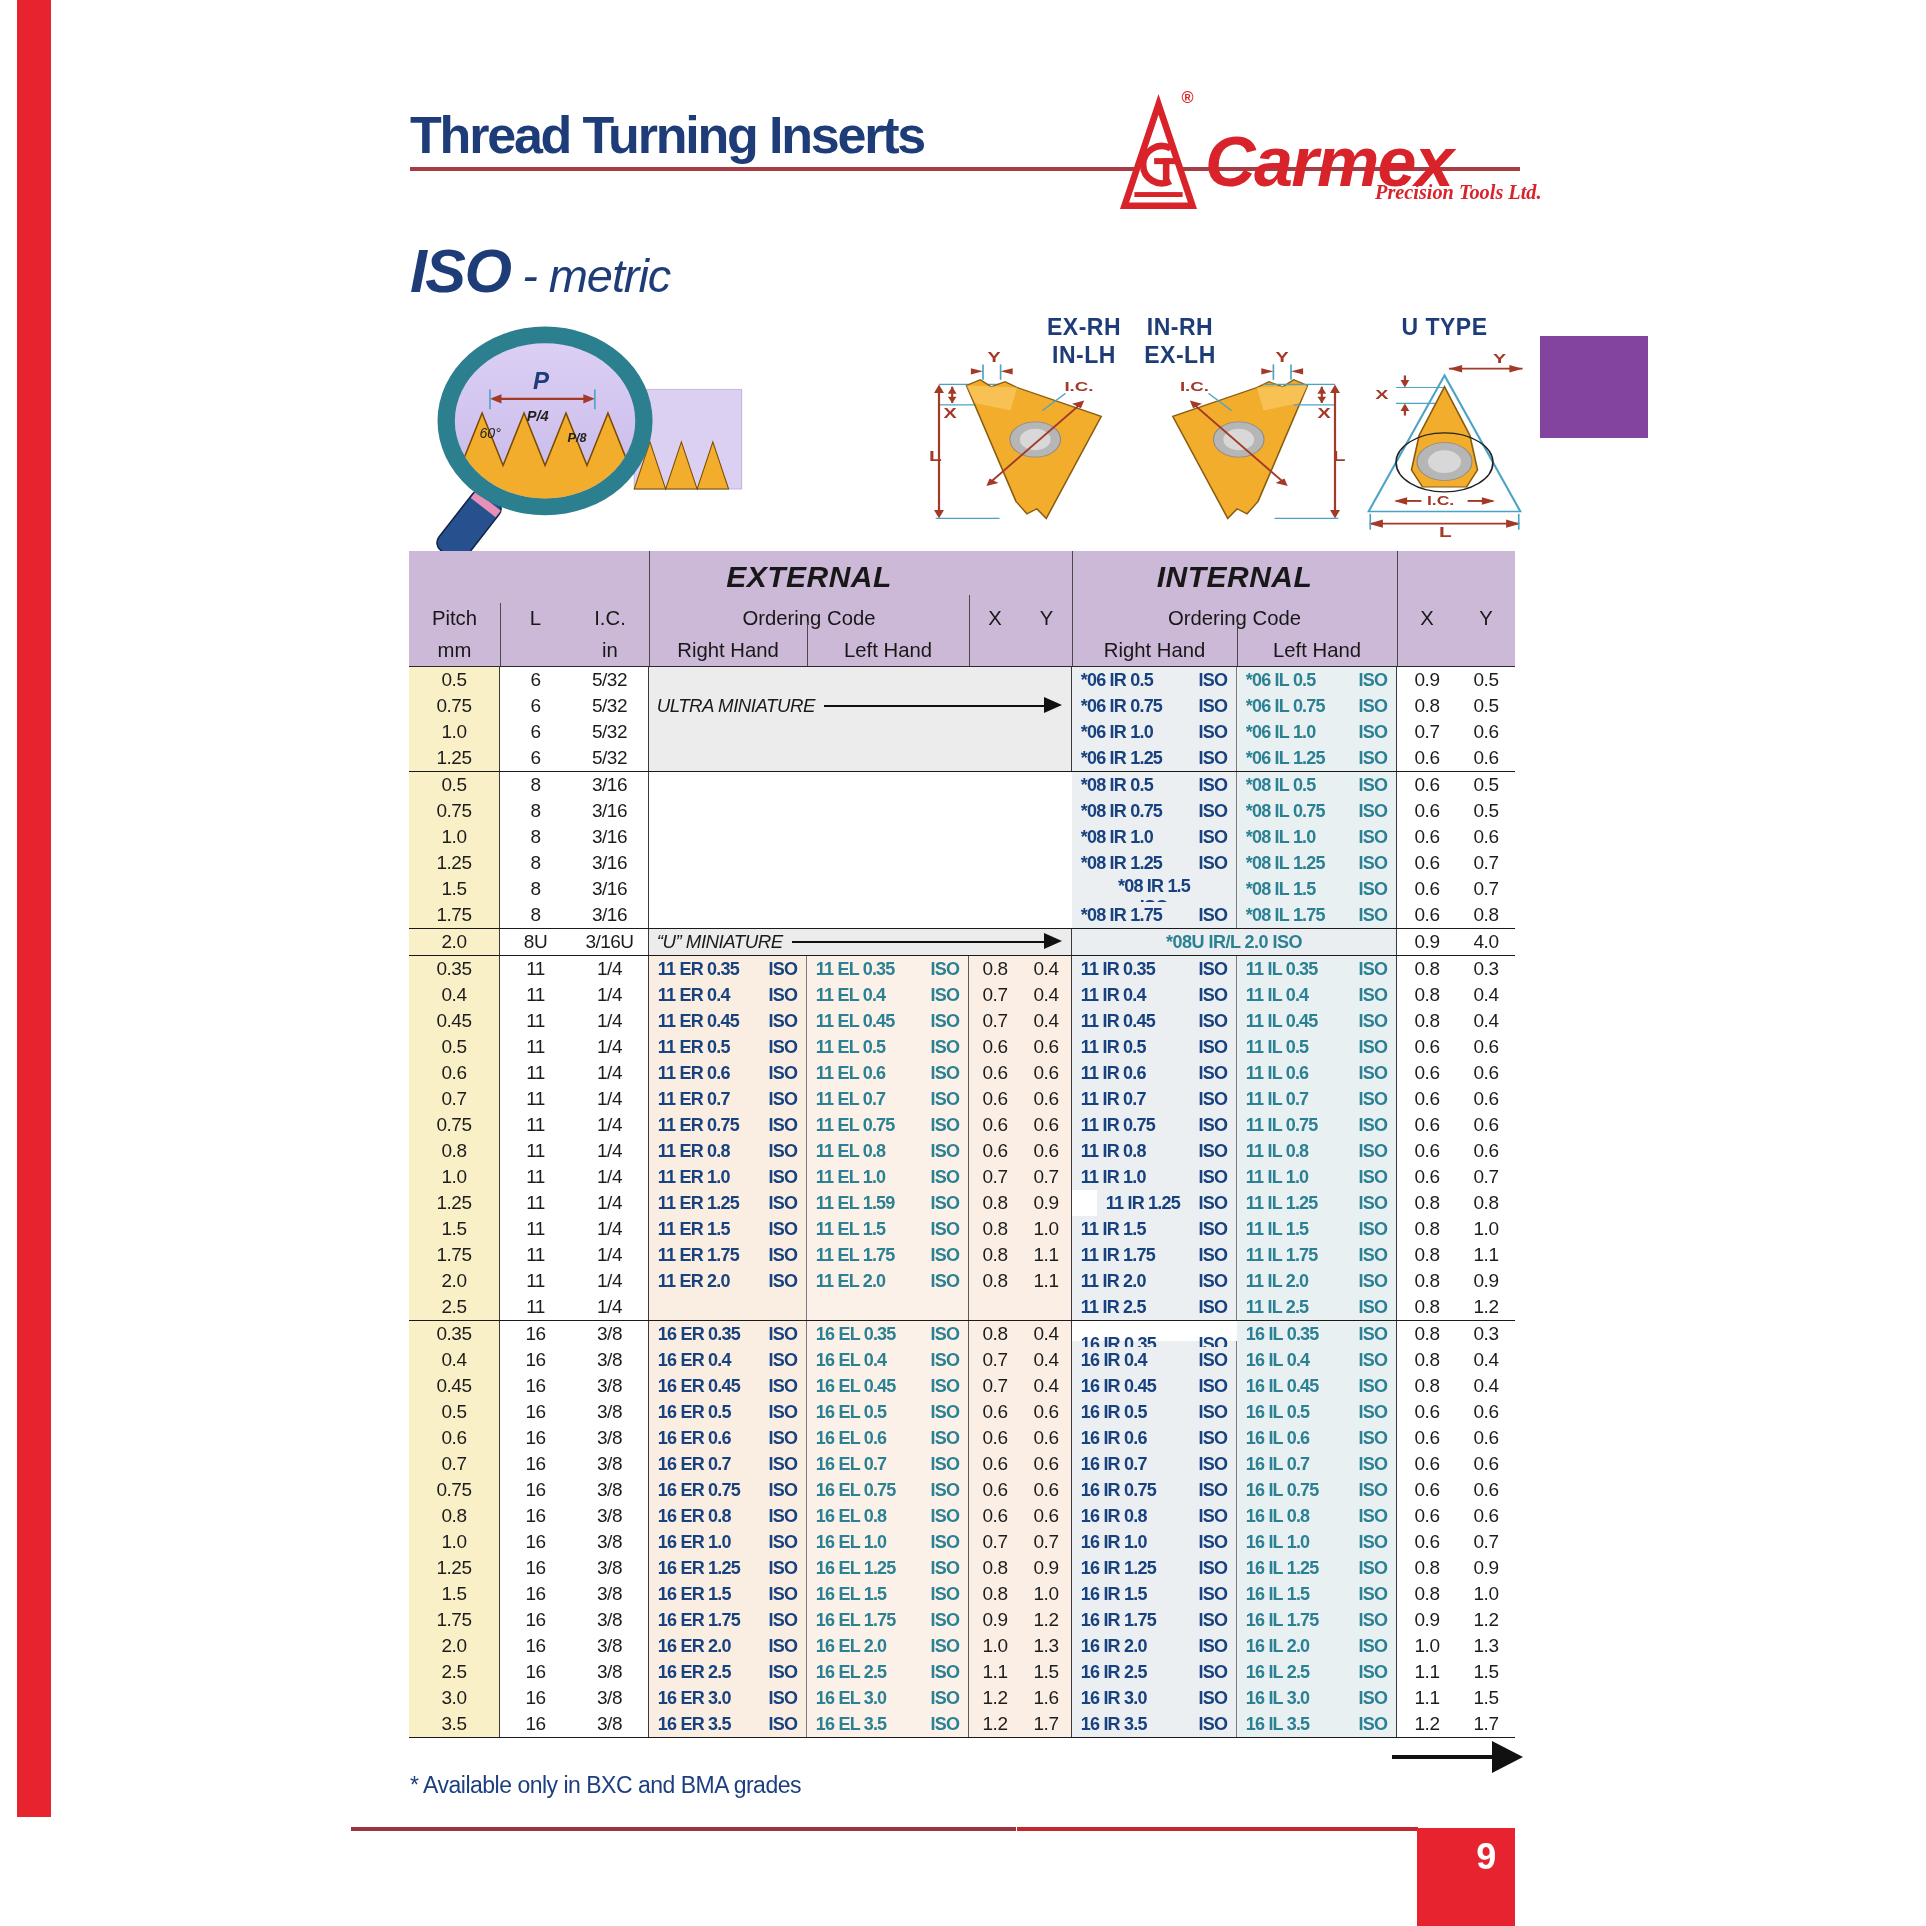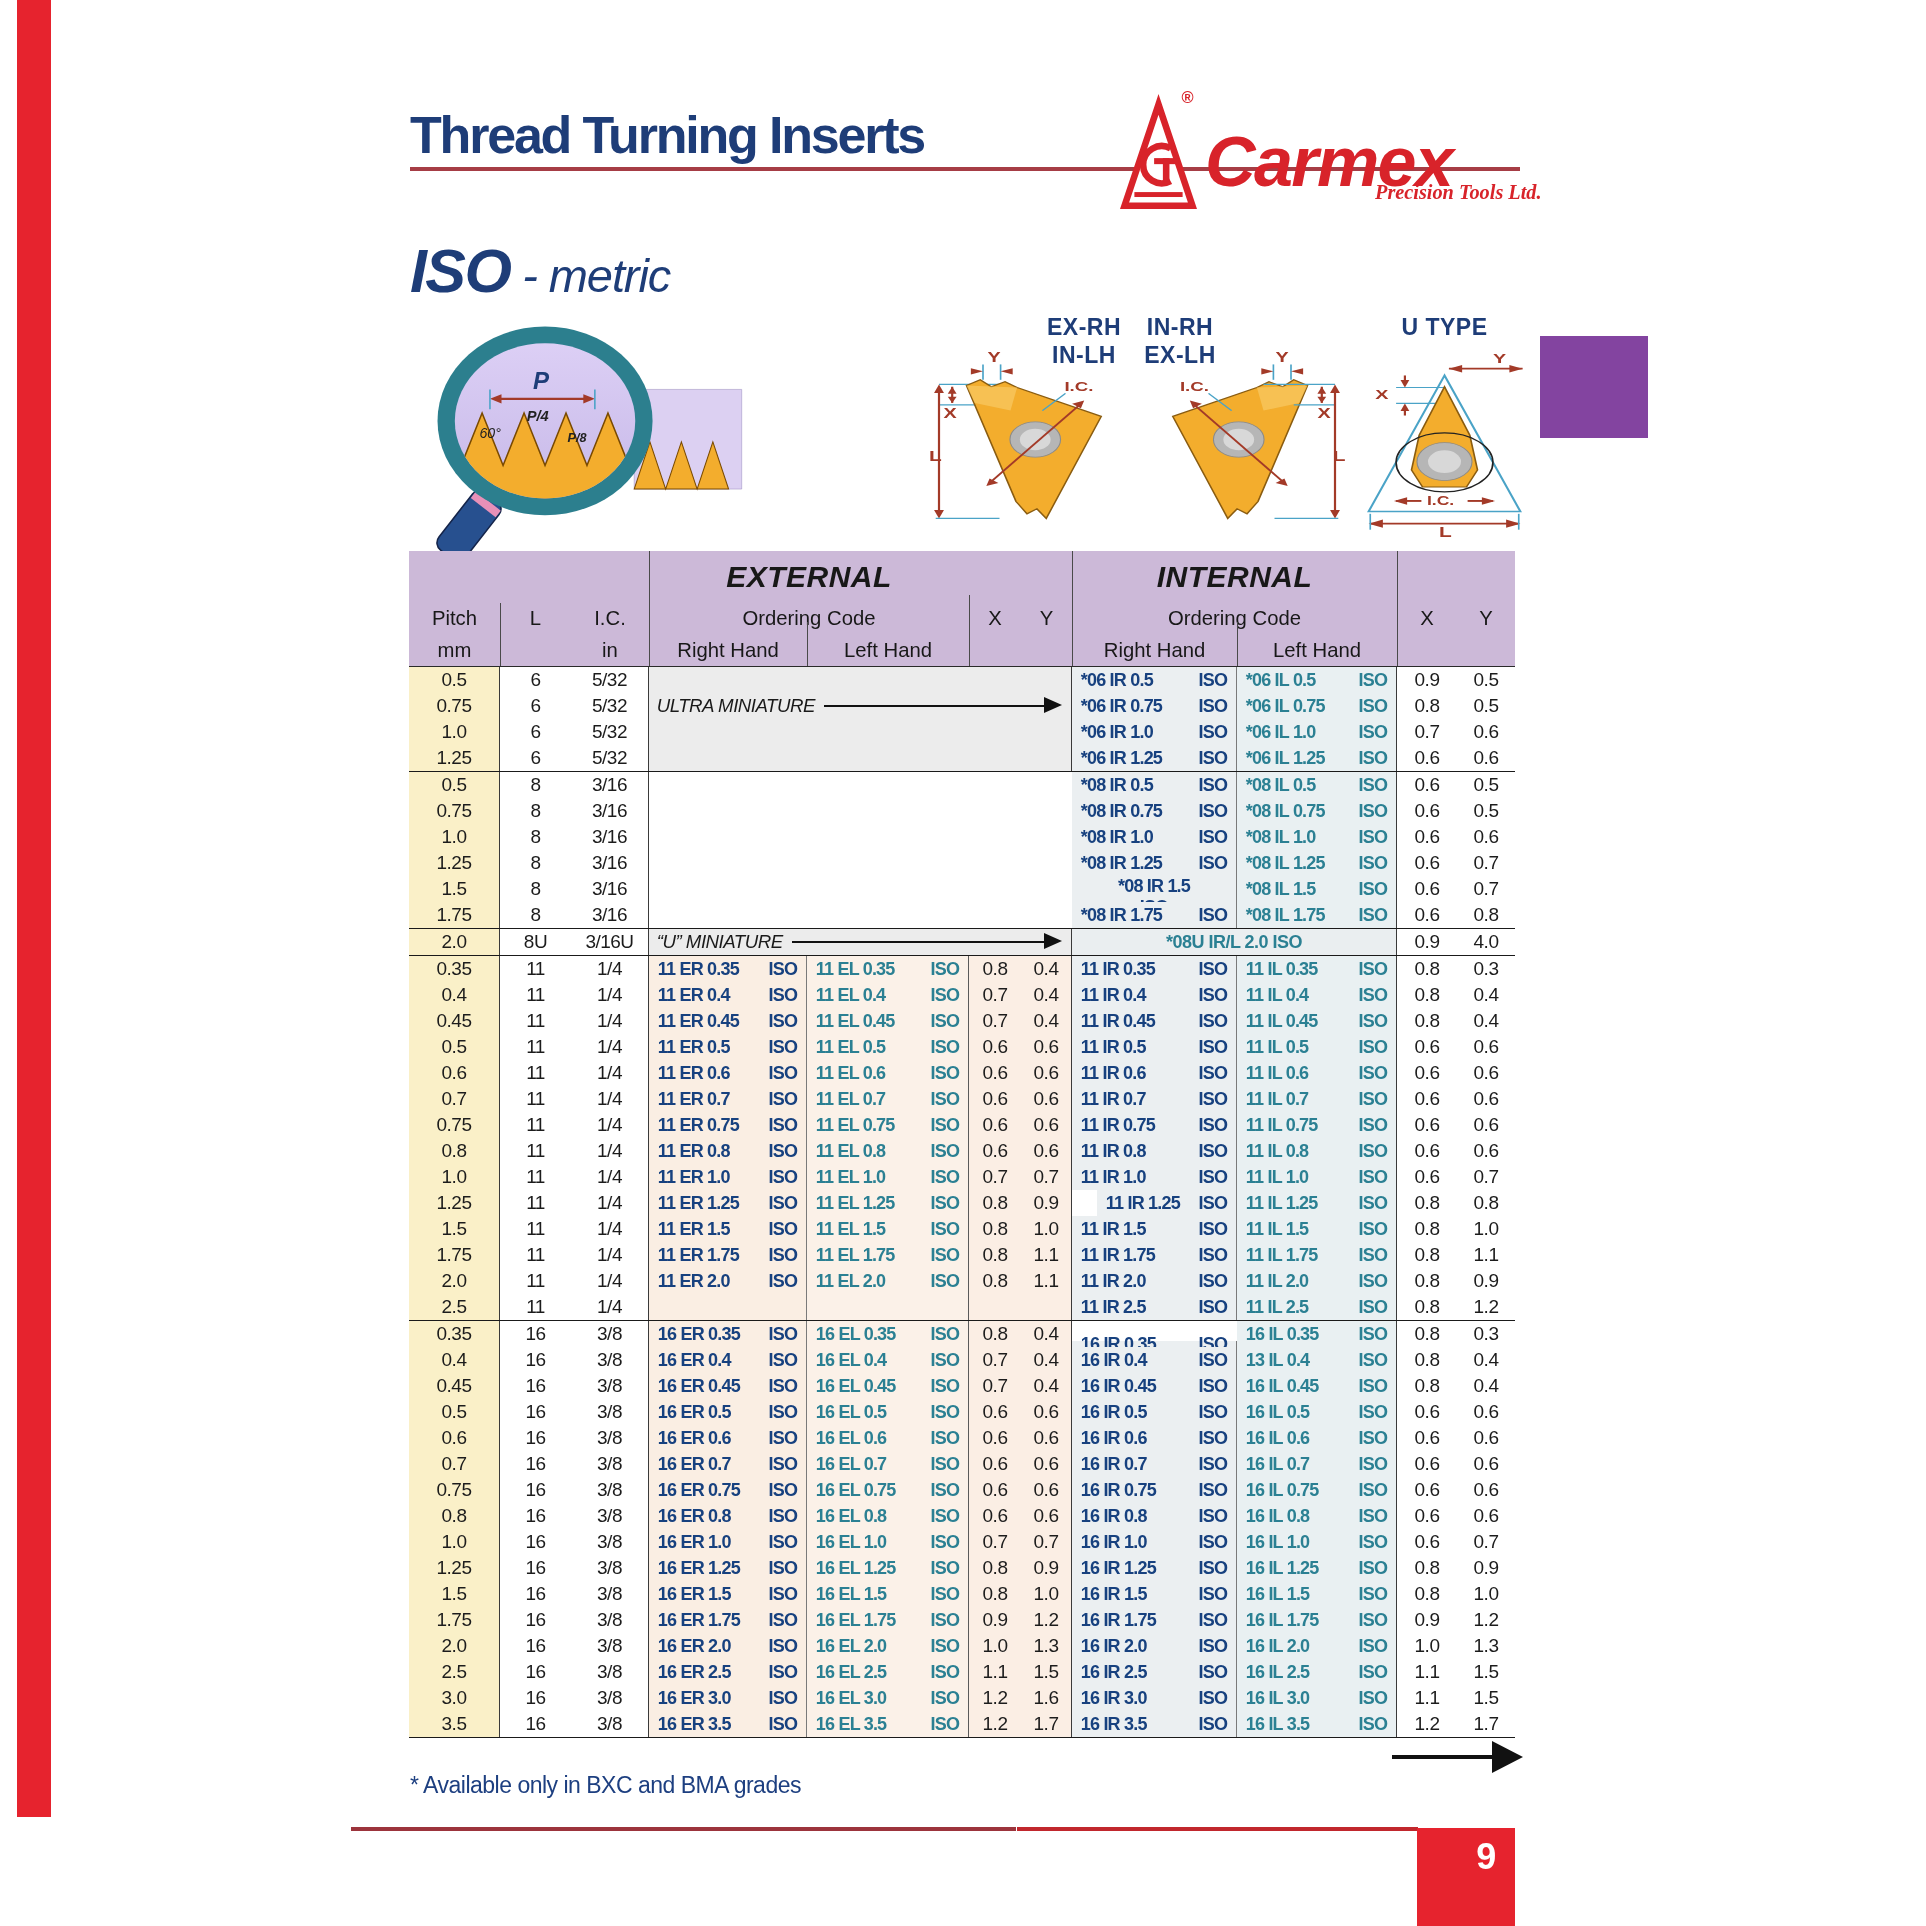--- a/index.html
+++ b/index.html
@@ -628,21 +628,21 @@
           <div class="cell int-x" style="grid-area: 9 / 10;">0.6</div>
           <div class="cell int-y" style="grid-area: 9 / 11;">0.7</div>
           <div class="cell cell-pitch" style="grid-area: 10 / 1;">1.25</div>
           <div class="cell" style="grid-area: 10 / 2;">11</div>
           <div class="cell cell-ic" style="grid-area: 10 / 3;">1/4</div>
           <div class="cell code ext-rh navy" style="grid-area: 10 / 4;">
             <span>11 ER 1.25</span>
             <span>ISO</span>
           </div>
           <div class="cell code ext-lh teal" style="grid-area: 10 / 5;">
-            <span>11 EL 1.25</span>
+            <span>11 EL 1.59</span>
             <span>ISO</span>
           </div>
           <div class="cell ext-x" style="grid-area: 10 / 6;">0.8</div>
           <div class="cell ext-y" style="grid-area: 10 / 7;">0.9</div>
           <div class="cell code int-rh navy" style="grid-area: 10 / 8; margin-left: 25px;">
             <span>11 IR 1.25</span>
             <span>ISO</span>
           </div>
           <div class="cell code int-lh teal" style="grid-area: 10 / 9;">
             <span>11 IL 1.25</span>
@@ -772,21 +772,21 @@
             <span>16 EL 0.4</span>
             <span>ISO</span>
           </div>
           <div class="cell ext-x" style="grid-area: 2 / 6;">0.7</div>
           <div class="cell ext-y" style="grid-area: 2 / 7;">0.4</div>
           <div class="cell code int-rh navy" style="grid-area: 2 / 8;">
             <span>16 IR 0.4</span>
             <span>ISO</span>
           </div>
           <div class="cell code int-lh teal" style="grid-area: 2 / 9;">
-            <span>13 IL 0.4</span>
+            <span>16 IL 0.4</span>
             <span>ISO</span>
           </div>
           <div class="cell int-x" style="grid-area: 2 / 10;">0.8</div>
           <div class="cell int-y" style="grid-area: 2 / 11;">0.4</div>
           <div class="cell cell-pitch" style="grid-area: 3 / 1;">0.45</div>
           <div class="cell" style="grid-area: 3 / 2;">16</div>
           <div class="cell cell-ic" style="grid-area: 3 / 3;">3/8</div>
           <div class="cell code ext-rh navy" style="grid-area: 3 / 4;">
             <span>16 ER 0.45</span>
             <span>ISO</span>

